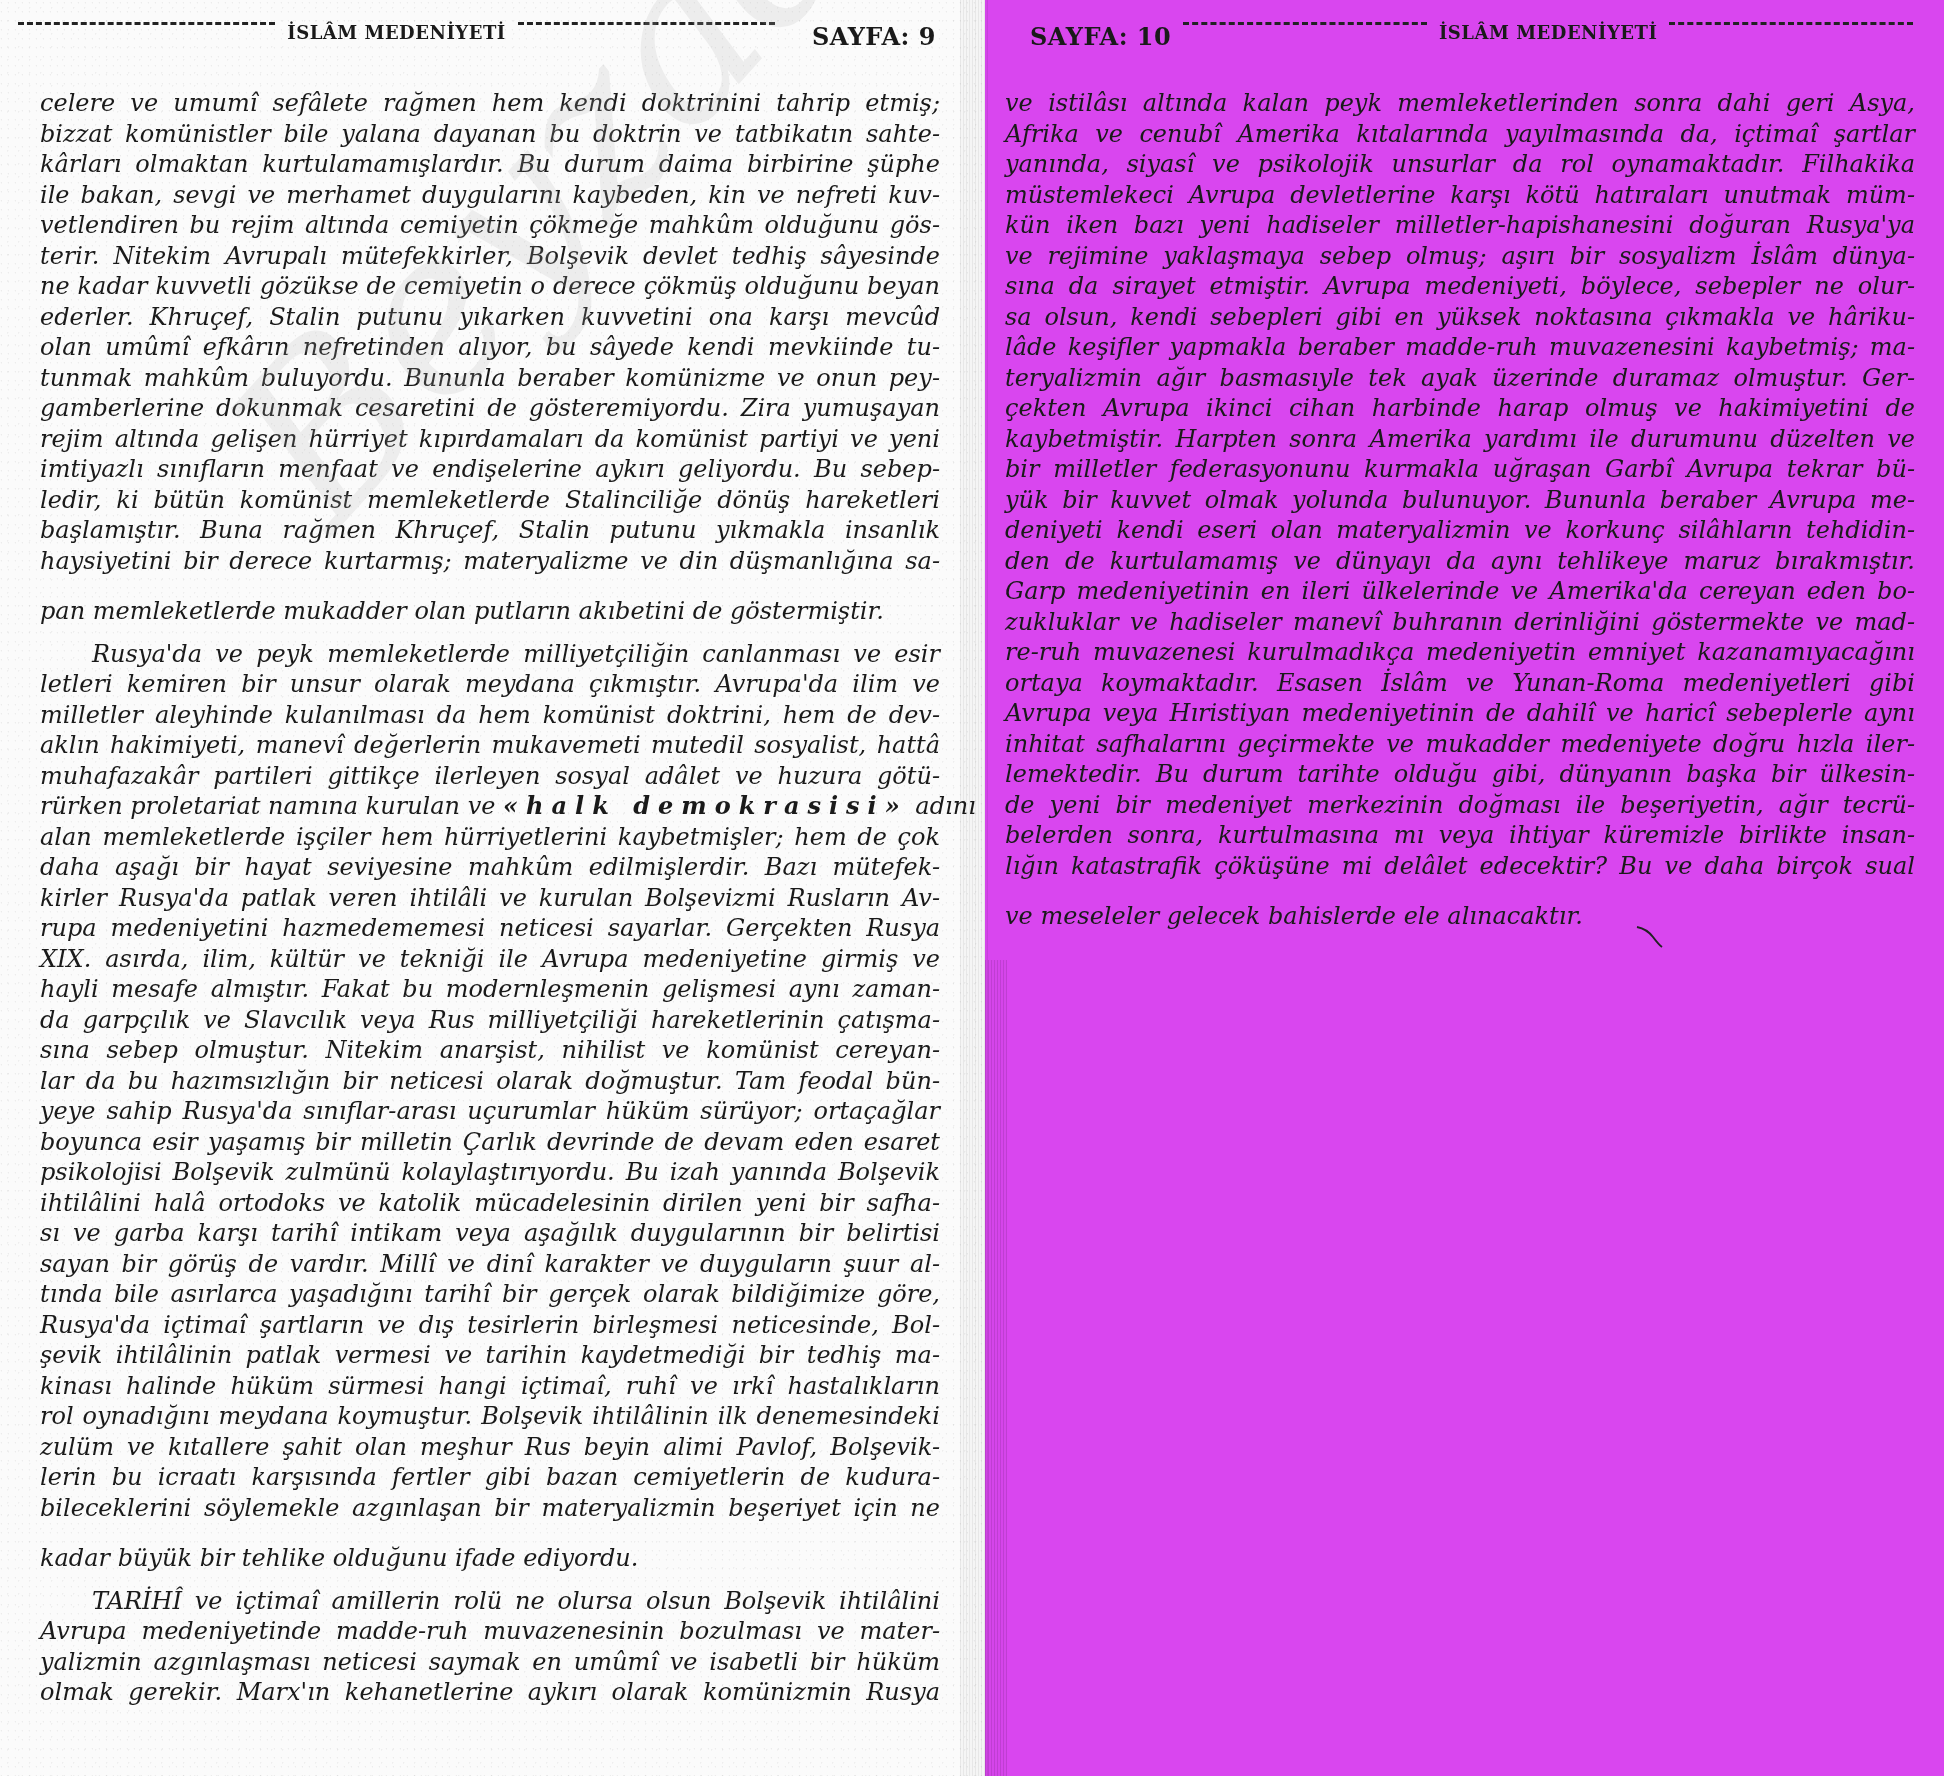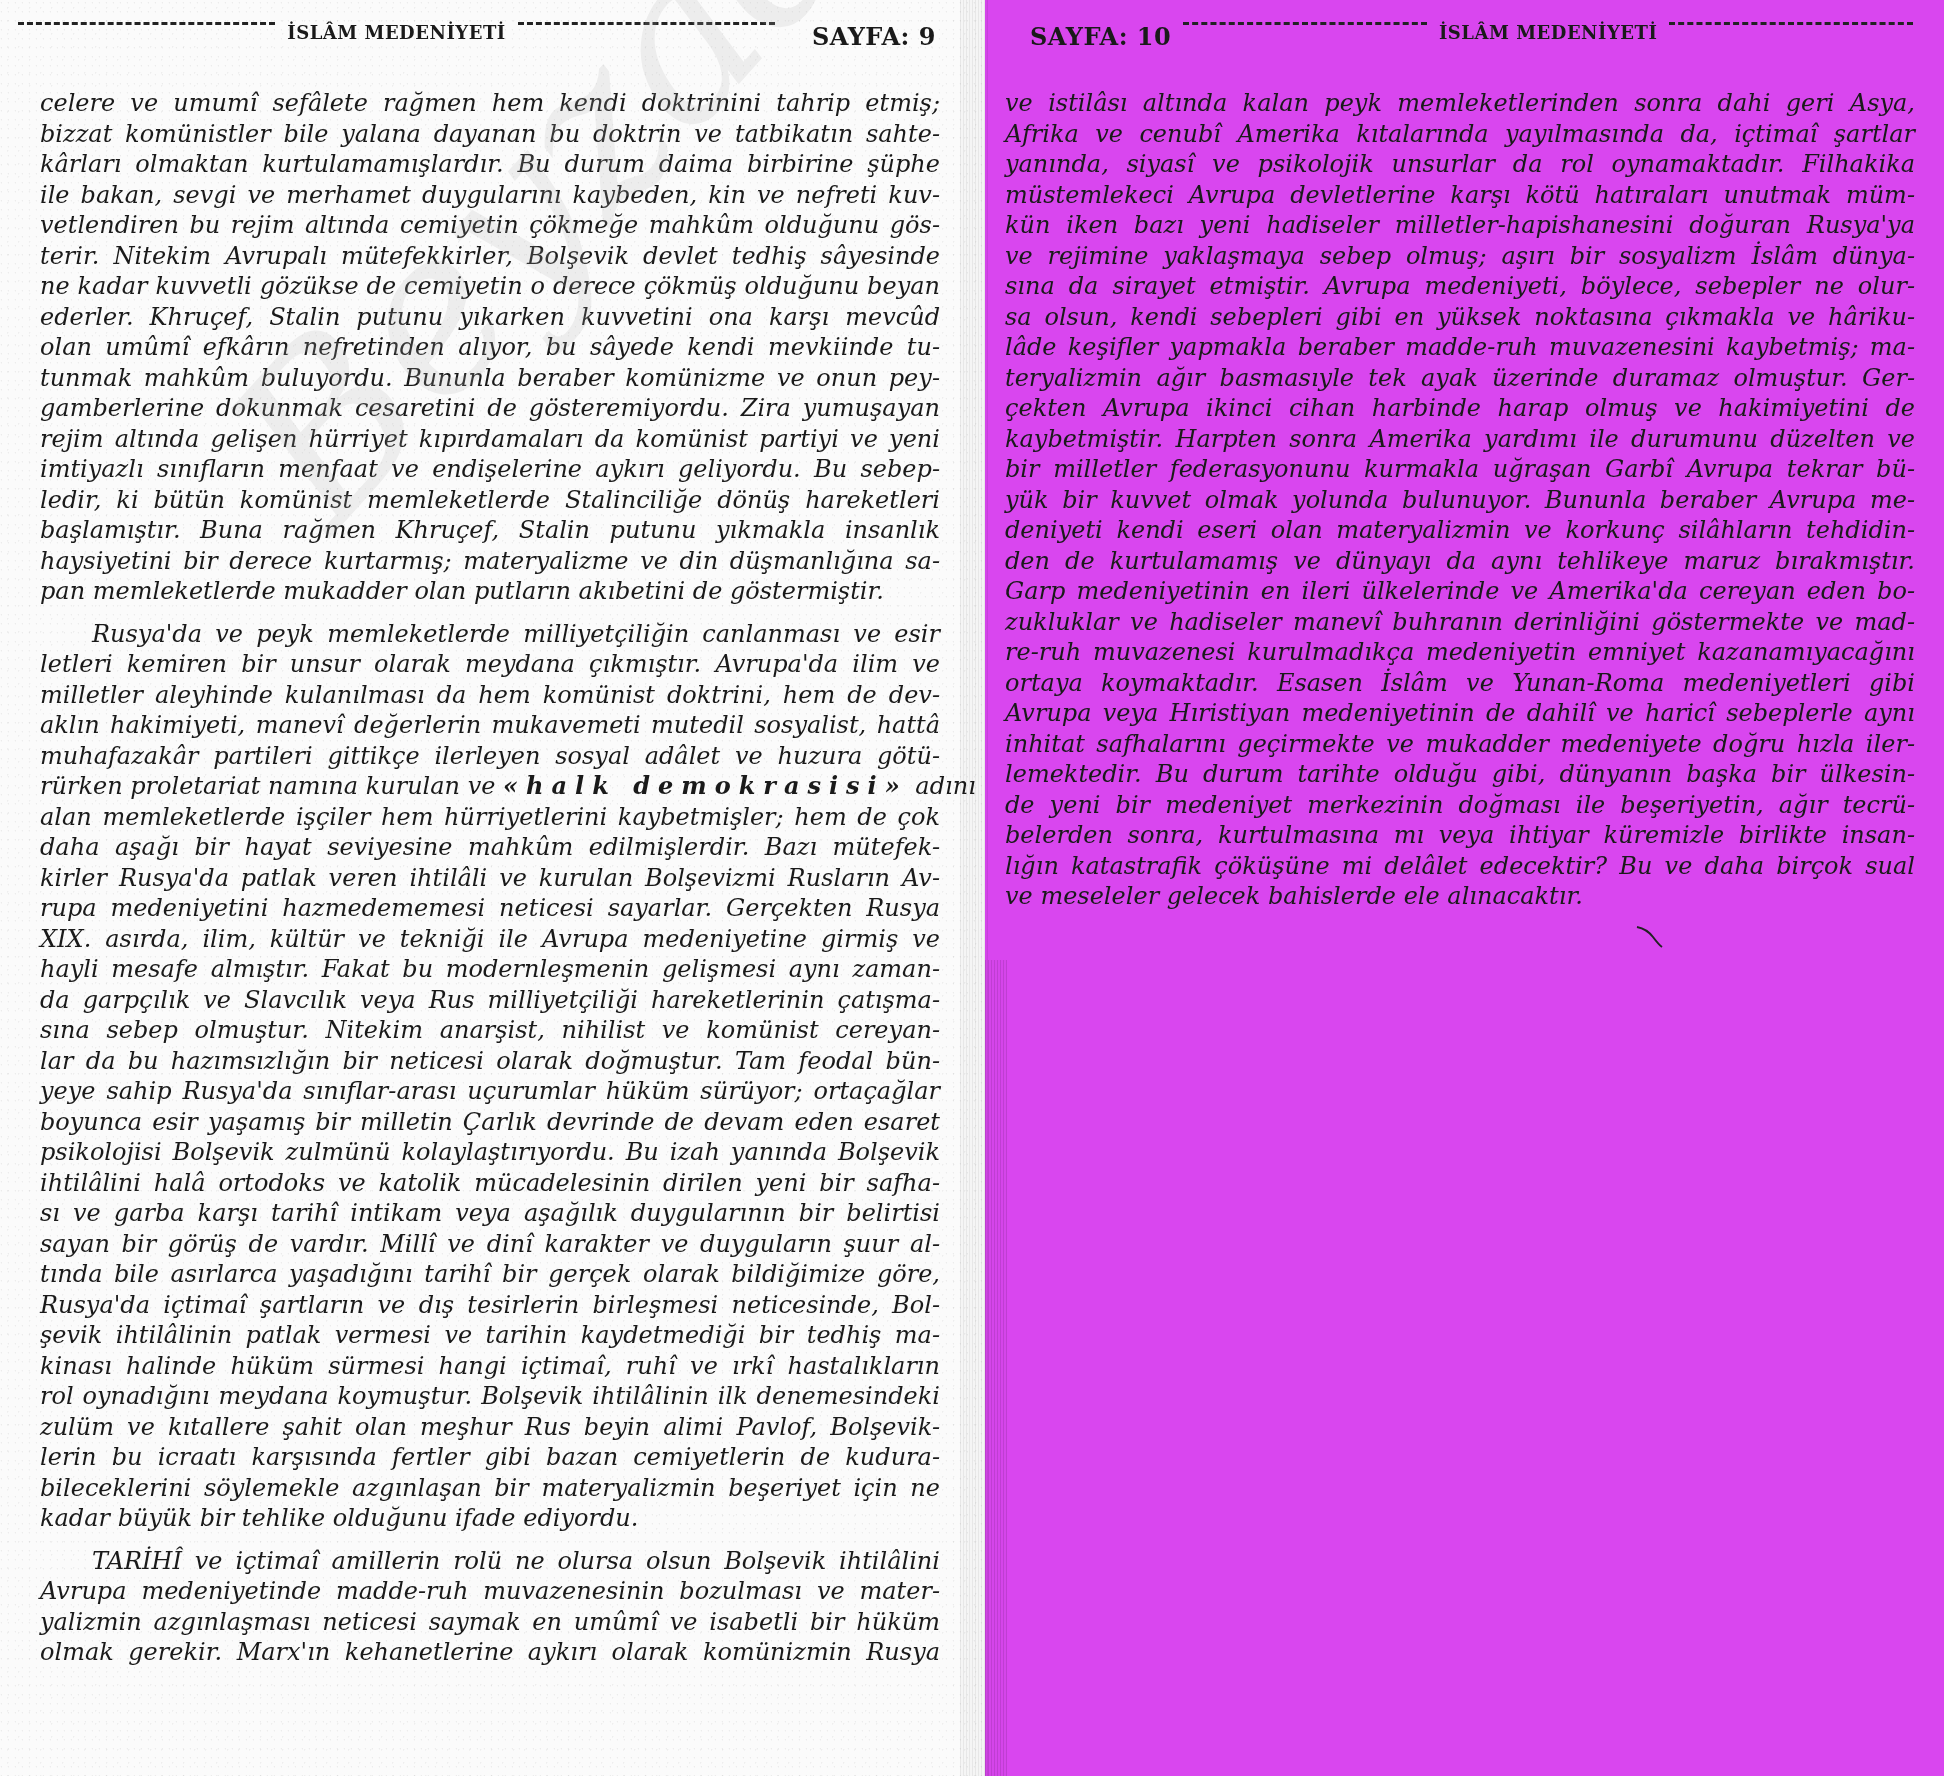--- a/index.html
+++ b/index.html
@@ -49,21 +49,21 @@
     font-family: "DejaVu Serif", "Liberation Serif", serif;
     font-style: italic; font-size: 24px; line-height: 30.5px;
     text-align: justify;
   }
   .page-left .col { left: 40px; width: 900px; }
   .page-right .col { left: 20px; width: 910px; }
   .col .line {
     display: block; white-space: nowrap; text-align-last: justify; text-align: justify;
     height: 30.5px;
   }
-  .col .line.last { text-align-last: left; }
+  .col .line.last { text-align-last: left; margin-top: 20px; }
   .col .gap { height: 12px; }
   .col .line.indent { padding-left: 52px; }
   .spaced { letter-spacing: 8px; font-weight: bold; }
   .squiggle {
     position: absolute; left: 1635px; top: 923px; width: 30px; height: 26px;
   }
   .watermark {
     position: absolute; left: 180px; top: 400px;
     font-family: "DejaVu Serif", "Liberation Serif", serif; font-style: italic;
     font-size: 220px; color: rgba(180,180,180,0.18);

